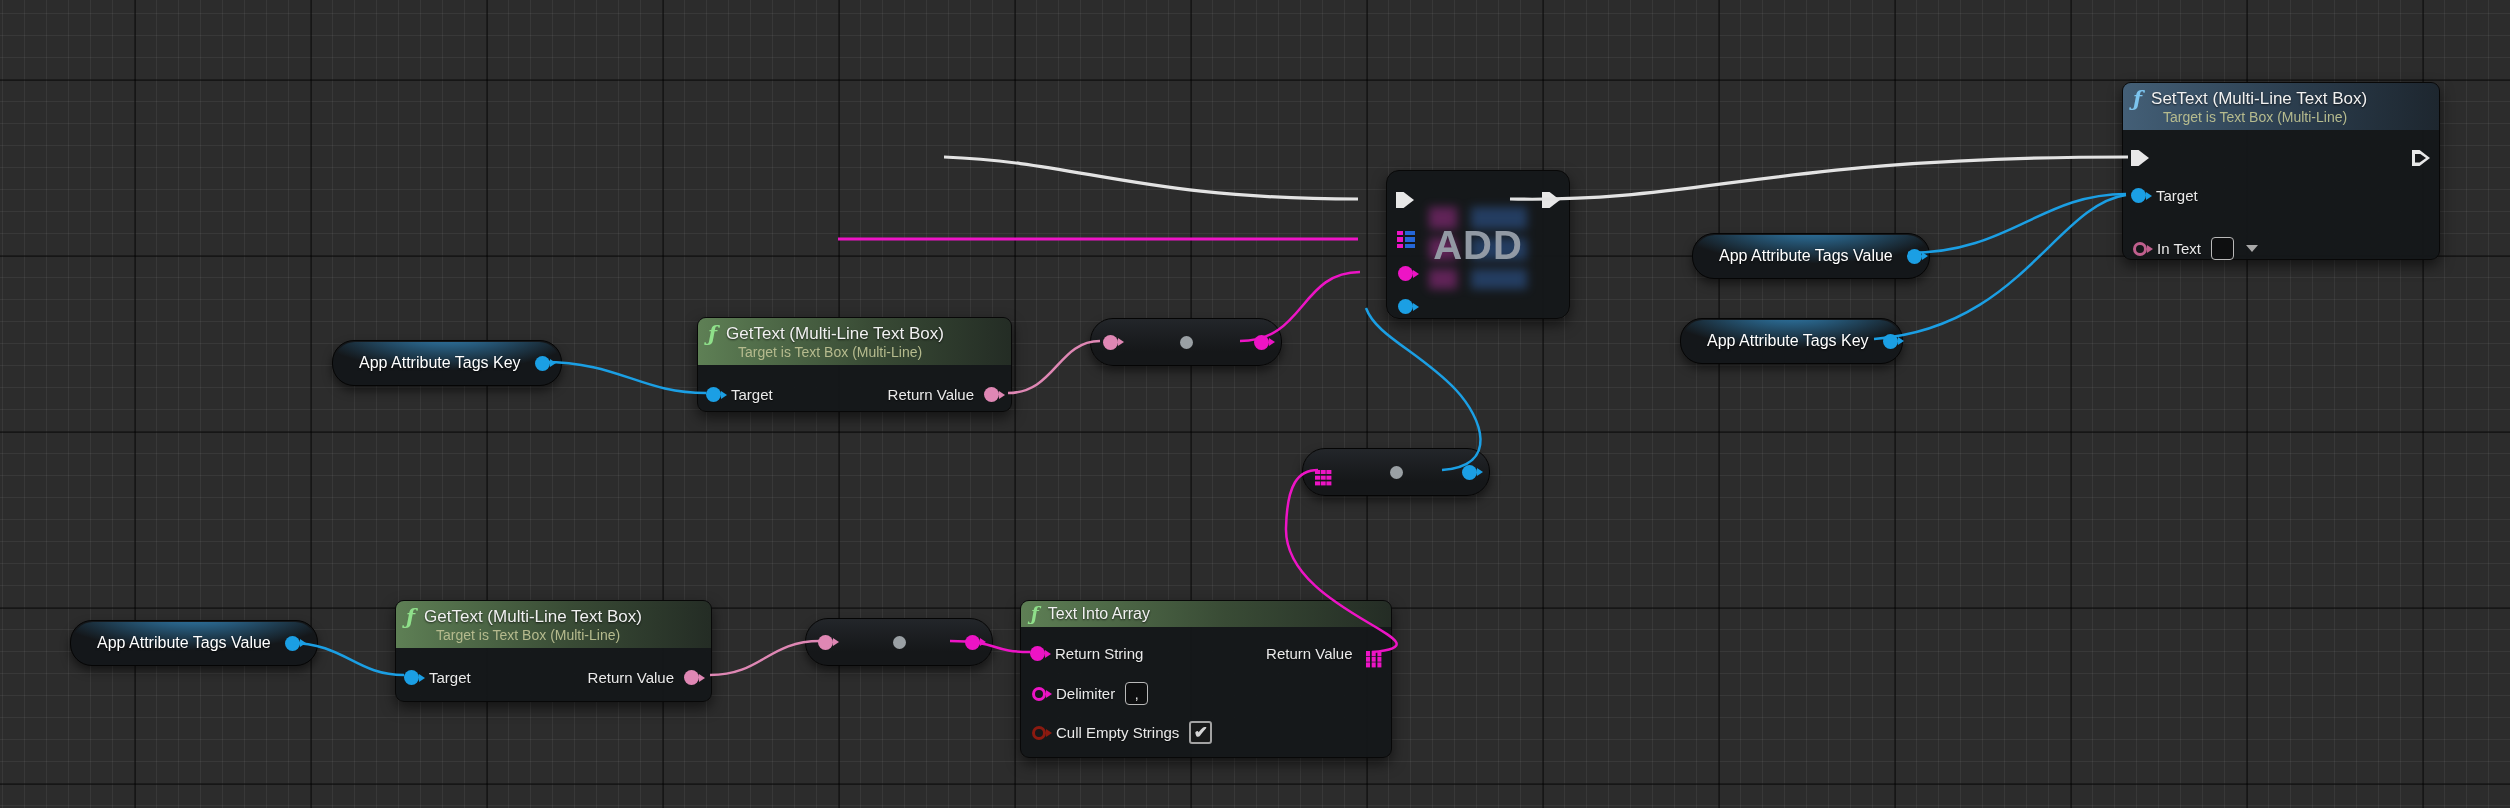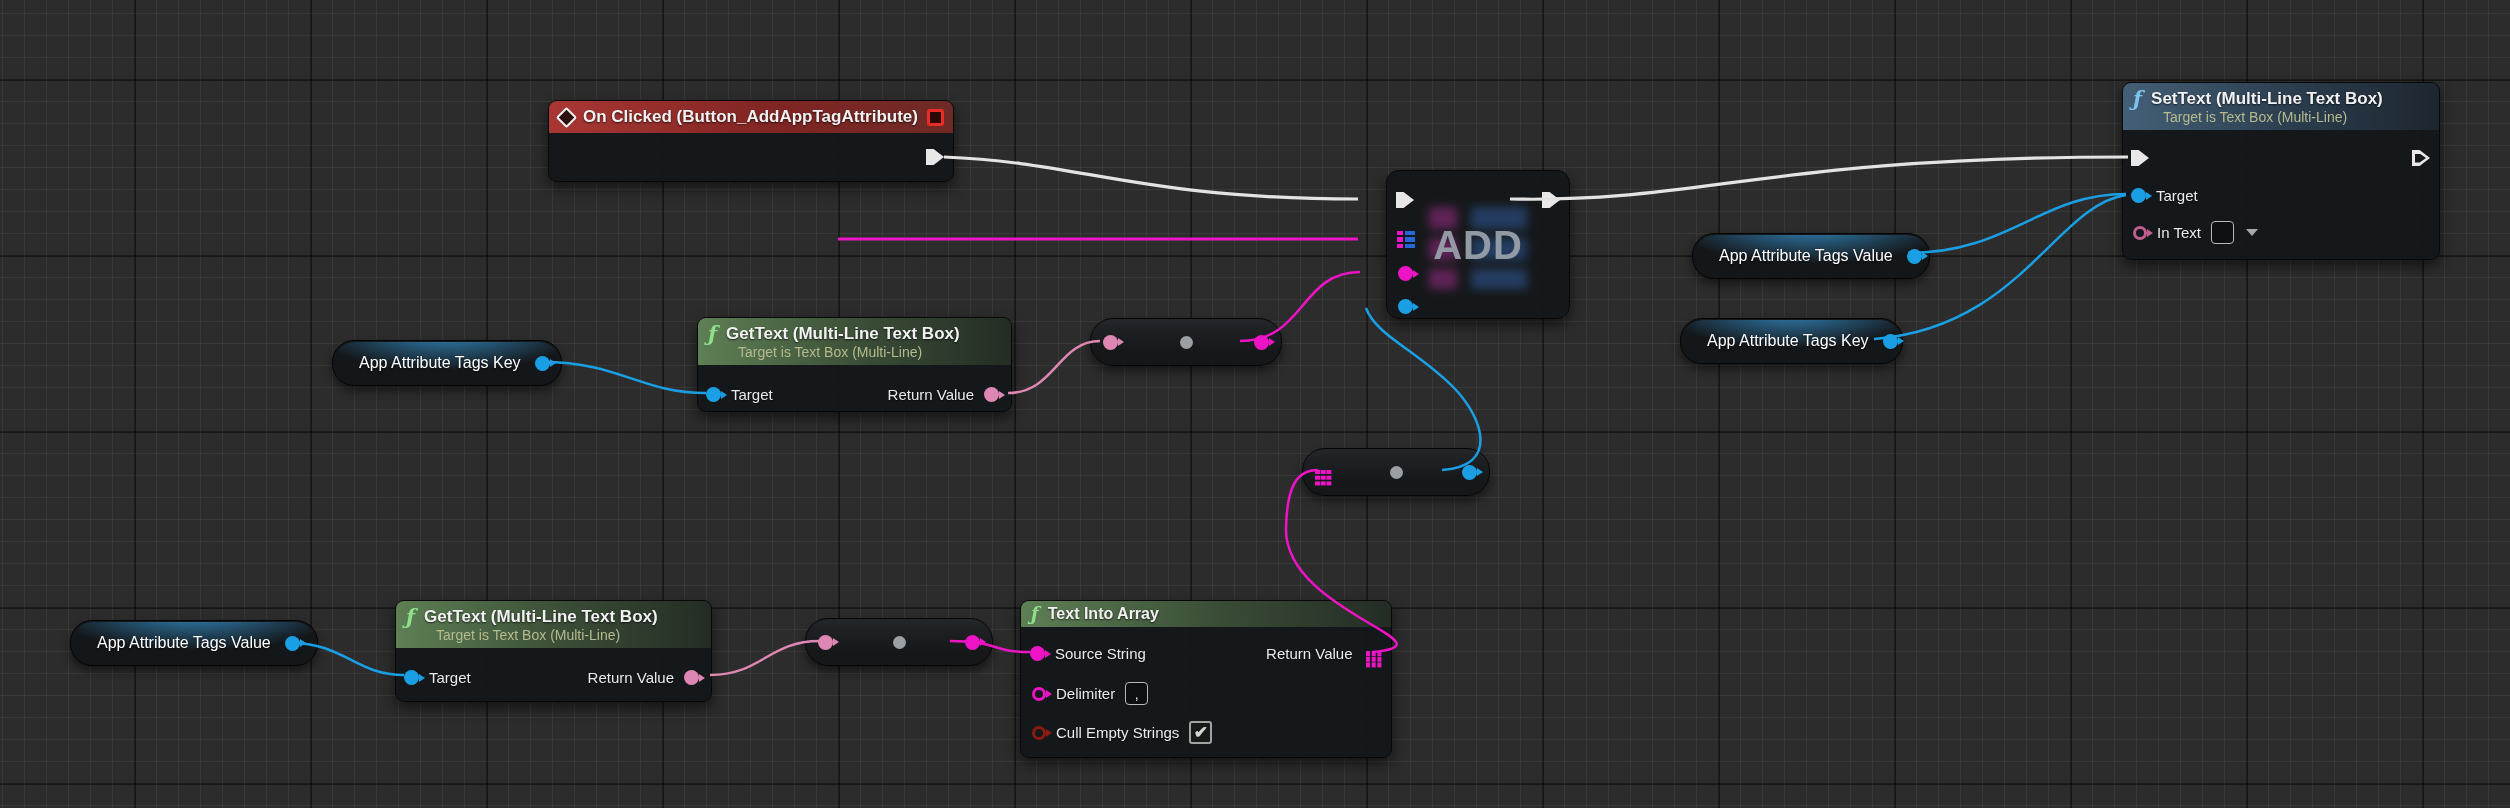--- a/index.html
+++ b/index.html
@@ -16,21 +16,21 @@
     background-position:134px 0,0 79px,2px 0,0 13px;
   }
   #wires{position:absolute;inset:0;z-index:3;pointer-events:none;}
   #wires path{pointer-events:stroke;}
 
   .node{position:absolute;z-index:2;background:rgba(21,24,26,.97);
     border:1px solid #080808;border-radius:9px;
     box-shadow:0 6px 14px rgba(0,0,0,.55);}
   .nhdr{border-radius:8px 8px 0 0;padding:6px 12px 5px 10px;display:flex;flex-direction:column;}
   .hline{display:flex;align-items:center;gap:9px;}
-  .ntitle{font-weight:bold;font-size:17px;color:#f1f1f1;white-space:nowrap;text-shadow:0 1px 2px rgba(0,0,0,.7);}
+  .ntitle{font-weight:normal;font-size:17px;color:#f1f1f1;white-space:nowrap;text-shadow:0 1px 2px rgba(0,0,0,.7);}
   .nsub{font-size:14px;color:#b6bb8e;margin-left:30px;white-space:nowrap;}
   .ficon{font-family:"DejaVu Serif",serif;font-style:italic;font-weight:bold;font-size:21px;line-height:18px;}
   .ficon.green{color:#8fe08a;} .ficon.blue{color:#7cc4ee;}
   .hdr-red{background:linear-gradient(90deg,#a93734,#802523 55%,#6e2a26);}
   .hdr-green{background:linear-gradient(90deg,rgba(98,133,88,.95),rgba(66,88,60,.8) 55%,rgba(46,58,44,.6));}
   .hdr-blue{background:linear-gradient(90deg,rgba(70,99,124,.95),rgba(48,70,90,.8) 55%,rgba(34,46,58,.65));}
 
   .diamond-ic{width:11px;height:11px;border:2.5px solid #f2f2f2;background:#30100f;
     transform:rotate(45deg);border-radius:2px;flex:none;}
   .redbox-ic{width:11px;height:11px;border:3px solid #e92c25;background:#2c0907;border-radius:3px;flex:none;margin-left:auto;}
@@ -108,34 +108,20 @@
     <path d="M 1240 341 C 1305 341 1300 272 1360 272" stroke="#ed14c5" stroke-width="2.5" fill="none"></path>
     <path d="M 1372 652 C 1460 644 1284 612 1286 528 C 1287 484 1298 470 1318 470" stroke="#ed14c5" stroke-width="2.5" fill="none"></path>
     <path d="M 1442 470 C 1500 466 1482 418 1456 390 C 1420 352 1376 336 1366 308" stroke="#1b9fe4" stroke-width="2.5" fill="none"></path>
     <path d="M 290 643 C 345 643 355 675 404 675" stroke="#1b9fe4" stroke-width="2.5" fill="none"></path>
     <path d="M 710 675 C 762 675 768 641 820 641" stroke="#df87b4" stroke-width="2.5" fill="none"></path>
     <path d="M 950 641 C 1000 641 990 652 1030 652" stroke="#ed14c5" stroke-width="2.5" fill="none"></path>
     <path d="M 1908 253 C 2010 253 2040 194 2126 194" stroke="#1b9fe4" stroke-width="2.5" fill="none"></path>
     <path d="M 1874 339 C 2020 328 2056 205 2126 195" stroke="#1b9fe4" stroke-width="2.5" fill="none"></path>
   </svg>
 
-  <div class="node" style="left:548px;top:100px;width:404px;height:80px;">
-    <div class="nhdr hdr-red" style="height:21px;">
-      <div class="hline">
-        <span class="diamond-ic"></span>
-        <span class="ntitle">On Clicked (Button_AddAppTagAttribute)</span>
-        <span class="redbox-ic"></span>
-      </div>
-    </div>
-    <div class="prow" style="right:9px;top:48px;">
-      <span class="pin-exec">
-          <span class="arr"></span>
-        </span>
-    </div>
-  </div>
 
 
   <div class="cap" style="left:332px;top:340px;width:228px;--glow:rgba(52,140,196,.95);">
     <span class="caplabel">App Attribute Tags Key</span>
     <span class="cpin c-blue"></span>
   </div>
 
   <div class="node" style="left:697px;top:317px;width:313px;height:93px;">
     <div class="nhdr hdr-green">
       <div class="hline">
@@ -209,21 +195,21 @@
       </div>
     <div class="prow" style="right:9px;top:67px;">
         <span class="pin-exec hollow">
           <span class="arr"></span>
         </span>
       </div>
     <div class="prow" style="left:8px;top:104px;">
       <span class="cpin c-blue"></span>
       <span class="plabel">Target</span>
     </div>
-    <div class="prow" style="left:10px;top:138px;">
+    <div class="prow" style="left:10px;top:154px;">
       <span class="cpin hollow c-rose"></span>
       <span class="plabel">In Text</span>
       <span class="inputbox"></span>
       <span class="caret-ic" style="margin-left:2px;"></span>
     </div>
   </div>
 
   <div class="cap" style="left:70px;top:620px;width:246px;--glow:rgba(52,140,196,.95);">
     <span class="caplabel">App Attribute Tags Value</span>
     <span class="cpin c-blue"></span>
@@ -265,21 +251,21 @@
 
   <div class="node" style="left:1020px;top:600px;width:370px;height:156px;">
     <div class="nhdr hdr-green" style="padding:4px 10px;">
       <div class="hline">
         <span class="ficon green" style="font-size:18px;">ƒ</span>
         <span class="ntitle" style="font-size:16px;">Text Into Array</span>
       </div>
     </div>
     <div class="prow" style="left:9px;top:44px;">
       <span class="cpin c-mag"></span>
-      <span class="plabel">Source String</span>
+      <span class="plabel">Return String</span>
     </div>
     <div class="prow" style="right:10px;top:44px;">
       <span class="plabel">Return Value</span>
       <span class="gridpin" style="color:#ed14c5;margin-left:3px;"></span>
     </div>
     <div class="prow" style="left:11px;top:81px;">
       <span class="cpin hollow c-mag"></span>
       <span class="plabel">Delimiter</span>
       <span class="inputbox">,</span>
     </div>

